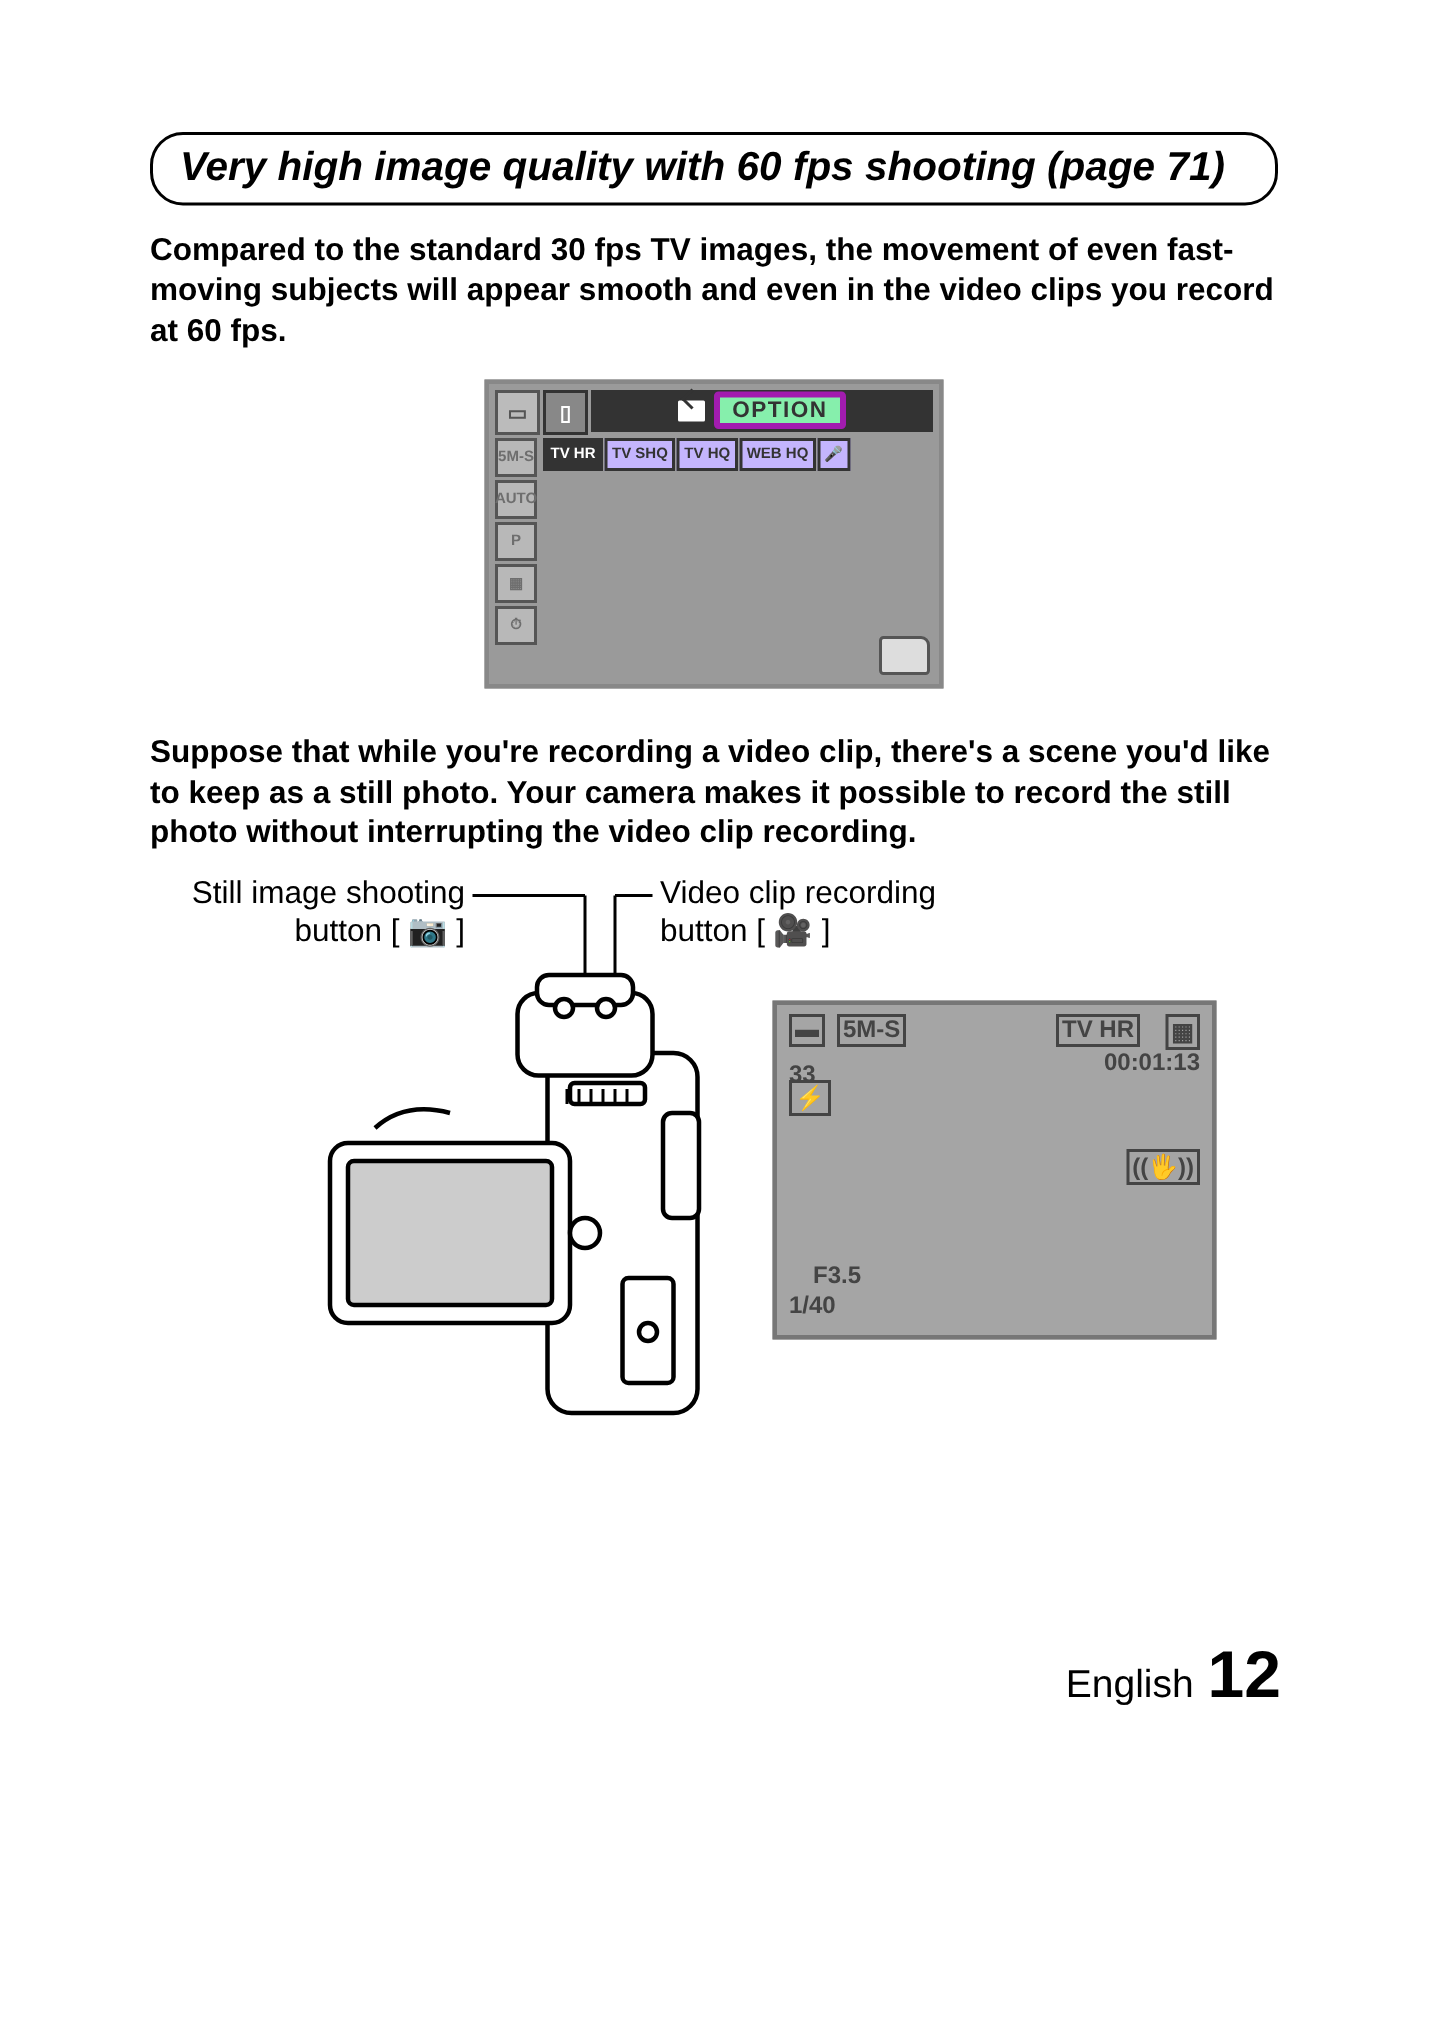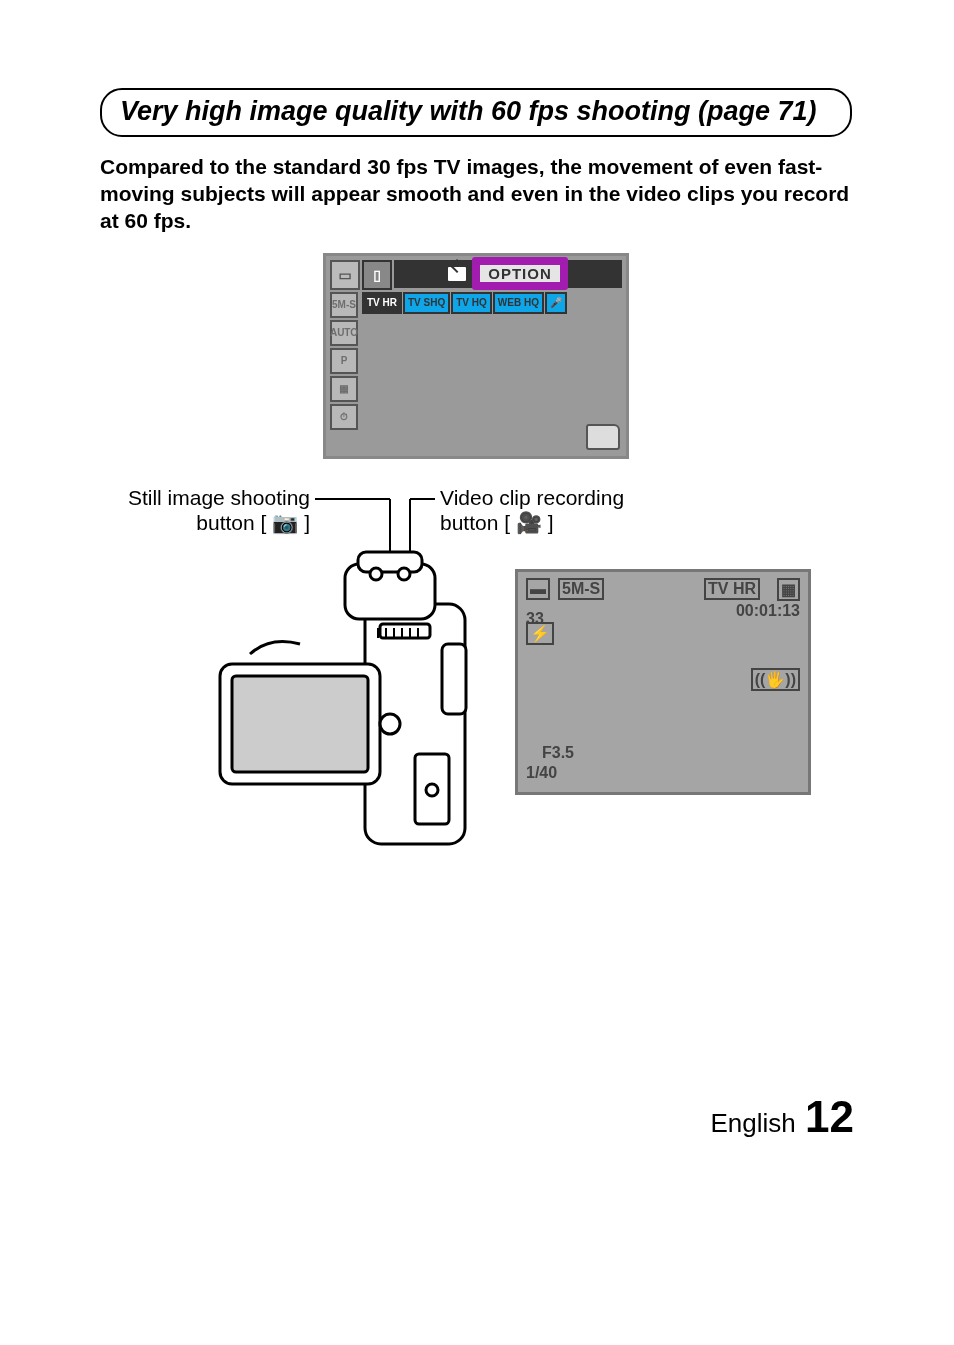--- a/index.html
+++ b/index.html
@@ -7,25 +7,25 @@
   .section-head{border:2px solid #000;border-radius:22px;padding:6px 18px 8px;font-weight:bold;font-style:italic;font-size:27px;margin:18px 0 6px}
   .body-text{font-weight:bold;font-size:21px;line-height:1.28;margin:17px 0 18px}
   .footer{position:absolute;bottom:60px;right:100px;font-size:26px}
   .footer .num{font-weight:bold;font-size:44px;margin-left:2px}
   
   .menu-box{width:300px;height:200px;margin:2px auto 30px;border:3px solid #888;background:#9a9a9a;position:relative;font-family:Arial,sans-serif}
   .menu-tabs{position:absolute;top:4px;left:4px;right:4px;height:28px;display:flex;gap:2px}
   .tab{width:26px;height:26px;border:2px solid #555;background:#bbb;display:flex;align-items:center;justify-content:center;font-size:14px;font-weight:bold;color:#555}
   .tab.sel{background:#888;color:#fff;border-color:#333}
   .tab-wide{flex:1;border:2px solid #333;background:#333;display:flex;align-items:center;justify-content:center}
-  .opt-pill{background:#e5e5e5;color:#333;font-weight:bold;font-size:15px;padding:0 8px;border-radius:3px;border:8px solid #a21caf;letter-spacing:1px}
+  .opt-pill{background:#86efac;color:#333;font-weight:bold;font-size:15px;padding:0 8px;border-radius:3px;border:4px solid #a21caf;letter-spacing:1px}
   .opt-icon{width:18px;height:14px;background:#fff;margin-right:6px;position:relative;border-radius:1px}
   .opt-icon:before{content:"";position:absolute;width:8px;height:8px;border:2px solid #333;border-right:none;border-top:none;transform:rotate(45deg);top:-6px;left:4px}
   .row2{position:absolute;top:36px;left:36px;right:6px;height:22px;display:flex;gap:1px}
-  .chip{border:2px solid #333;background:#0ea5e9;color:#333;font-size:10px;font-weight:bold;display:flex;align-items:center;justify-content:center;padding:0 3px}
+  .chip{border:2px solid #333;background:#c4b5fd;color:#333;font-size:10px;font-weight:bold;display:flex;align-items:center;justify-content:center;padding:0 3px}
   .chip.on{background:#333;color:#fff}
   .side-col{position:absolute;left:4px;top:36px;width:28px}
   .side{border:2px solid #555;height:22px;margin-bottom:2px;background:#b8b8b8;color:#6e6e6e;font-size:10px;font-weight:bold;display:flex;align-items:center;justify-content:center}
   .msg{position:absolute;left:40px;top:66px;right:10px;border:2px solid #333;background:#666;padding:6px 8px;color:#fff;font-size:14px;font-weight:bold;line-height:1.25}
   .card-ic{position:absolute;right:6px;bottom:6px;width:30px;height:22px;border:2px solid #555;border-radius:3px 6px 3px 3px;background:#ddd}
   
   .diagram{position:relative;width:760px;height:380px;margin:6px auto 0}
   .lbl{position:absolute;font-size:21px;line-height:1.2;text-align:right}
   .lbl.right{text-align:left}
   svg.cam{position:absolute}
@@ -60,20 +60,21 @@
     <div class="row2">
       <div class="chip on">TV HR</div>
       <div class="chip">TV SHQ</div>
       <div class="chip">TV HQ</div>
       <div class="chip">WEB HQ</div>
       <div class="chip">🎤</div>
     </div>
     <div class="card-ic"></div>
   </div>
 
+  <div class="body-text">Suppose that while you're recording a video clip, there's a scene you'd like to keep as a still photo. Your camera makes it possible to record the still photo without interrupting the video clip recording.</div>
 
   <div class="diagram">
     <div class="lbl right" style="left:340px;top:-4px;width:250px">
       <span>Video clip recording</span><br><span>button [ 🎥 ]</span>
     </div>
     <div class="lbl" style="left:-10px;top:-4px;width:220px">
       <span>Still image shooting</span><br><span>button [ 📷 ]</span>
     </div>
 
     <svg class="cam" style="left:0;top:0" width="760" height="380">

